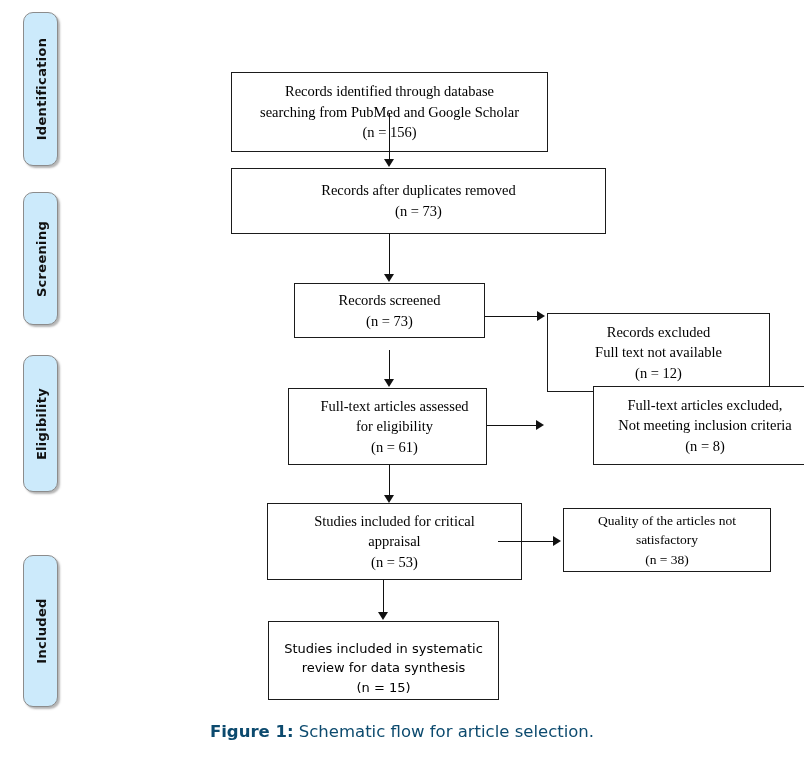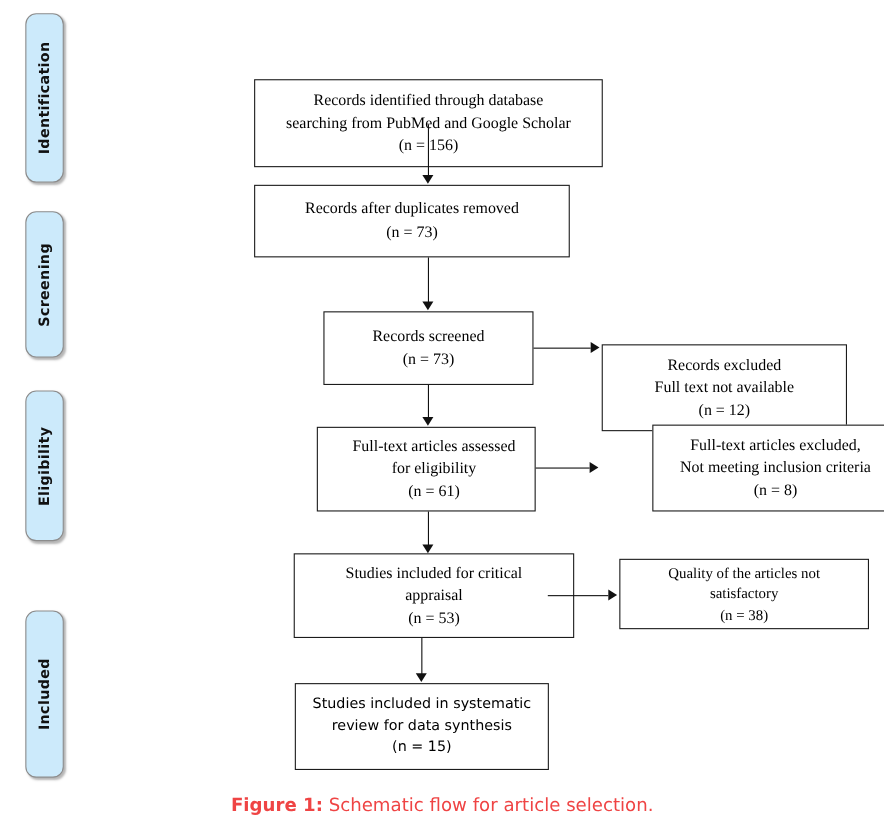--- a/index.html
+++ b/index.html
@@ -90,21 +90,21 @@
 
   
   .caption {
     position: absolute;
     left: 0;
     width: 804px;
     top: 722px;
     text-align: center;
     font-family: "DejaVu Sans", sans-serif;
     font-size: 16.5px;
-    color: #ef4444;
+    color: #0c4a6e;
   }
   .caption .cap-label { font-weight: bold; }
   .caption .cap-rest { font-weight: normal; }
 </style>
 </head>
 <body>
 
 <div id="page">
 
   <div class="stage-pill" style="left:23px; top:12px; width:35px; height:154px;">
@@ -122,26 +122,26 @@
   <div class="stage-pill" style="left:23px; top:555px; width:35px; height:152px;">
     <span class="stage-text">Included</span>
   </div>
 
   <div class="flow-box" style="left:231px; top:33px; width:317px; height:80px;margin-top:39px;">
     <span class="box-text">Records identified through database
 searching from PubMed and Google Scholar
 (n = 156)</span>
   </div>
 
-  <div class="flow-box" style="left:231px; top:168px; width:287px; height:66px;">
+  <div class="flow-box" style="left:231px; top:168px; width:375px; height:66px;">
     <span class="box-text">Records after duplicates removed
 (n = 73)</span>
   </div>
 
-  <div class="flow-box" style="left:294px; top:283px; width:191px; height:67px;text-align:center;">
+  <div class="flow-box" style="left:294px; top:283px; width:191px; height:55px;text-align:center;">
     <span class="box-text">Records screened
 (n = 73)</span>
   </div>
 
   <div class="flow-box" style="left:547px; top:276px; width:223px; height:79px;margin-top:37px;">
     <span class="box-text">Records excluded
 Full text not available
 (n = 12)</span>
   </div>
 
@@ -156,27 +156,27 @@
 Not meeting inclusion criteria
 (n = 8)</span>
   </div>
 
   <div class="flow-box" style="left:267px; top:503px; width:255px; height:77px;">
     <span class="box-text">Studies included for critical
 appraisal
 (n = 53)</span>
   </div>
 
-  <div class="flow-box" style="left:563px; top:508px; width:227px; height:64px; font-size:13.5px;">
+  <div class="flow-box" style="left:563px; top:508px; width:208px; height:64px; font-size:13.5px;">
     <span class="box-text">Quality of the articles not
 satisfactory
 (n = 38)</span>
   </div>
 
-  <div class="flow-box sans" style="left:268px; top:621px; width:231px; height:79px;">
+  <div class="flow-box sans" style="left:268px; top:621px; width:231px; height:79px;align-items:flex-end;">
     <span class="box-text">Studies included in systematic
 review for data synthesis
 (n = 15)</span>
   </div>
 
   <div class="conn-v" style="left:389px; top:113px; height:47px;"></div>
   <div class="arrow-down" style="left:384px; top:159px;"></div>
 
   <div class="conn-v" style="left:389px; top:234px; height:41px;"></div>
   <div class="arrow-down" style="left:384px; top:274px;"></div>

